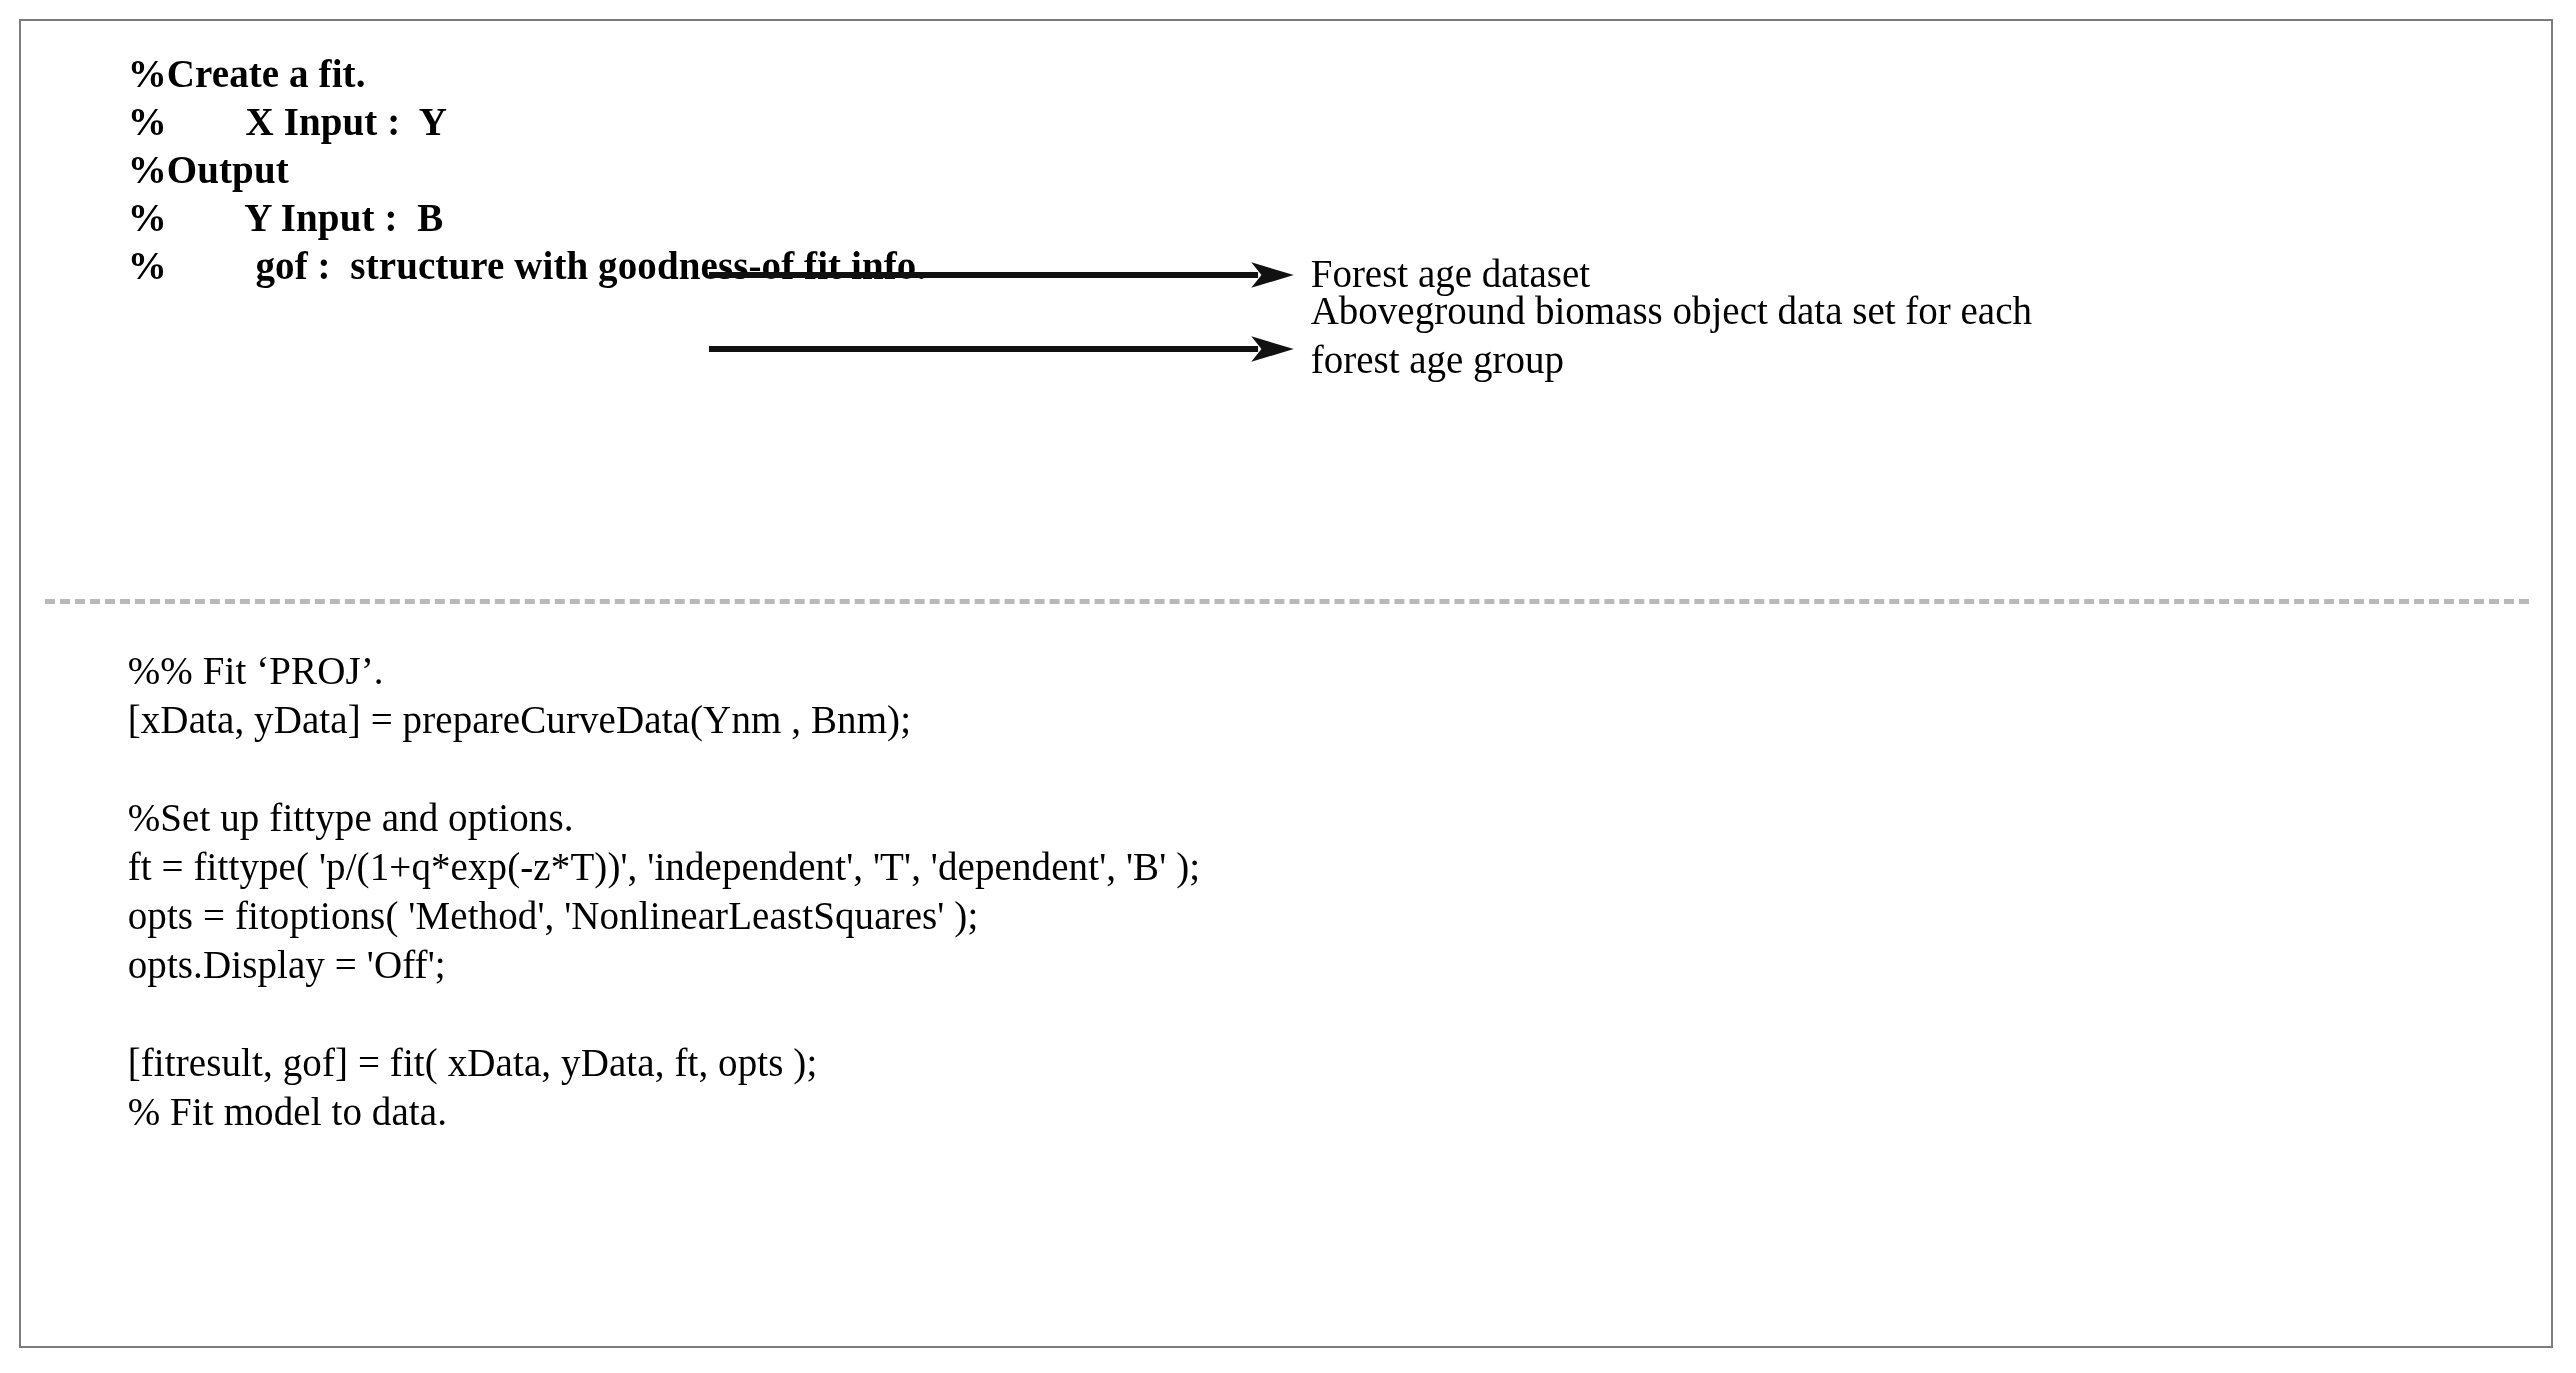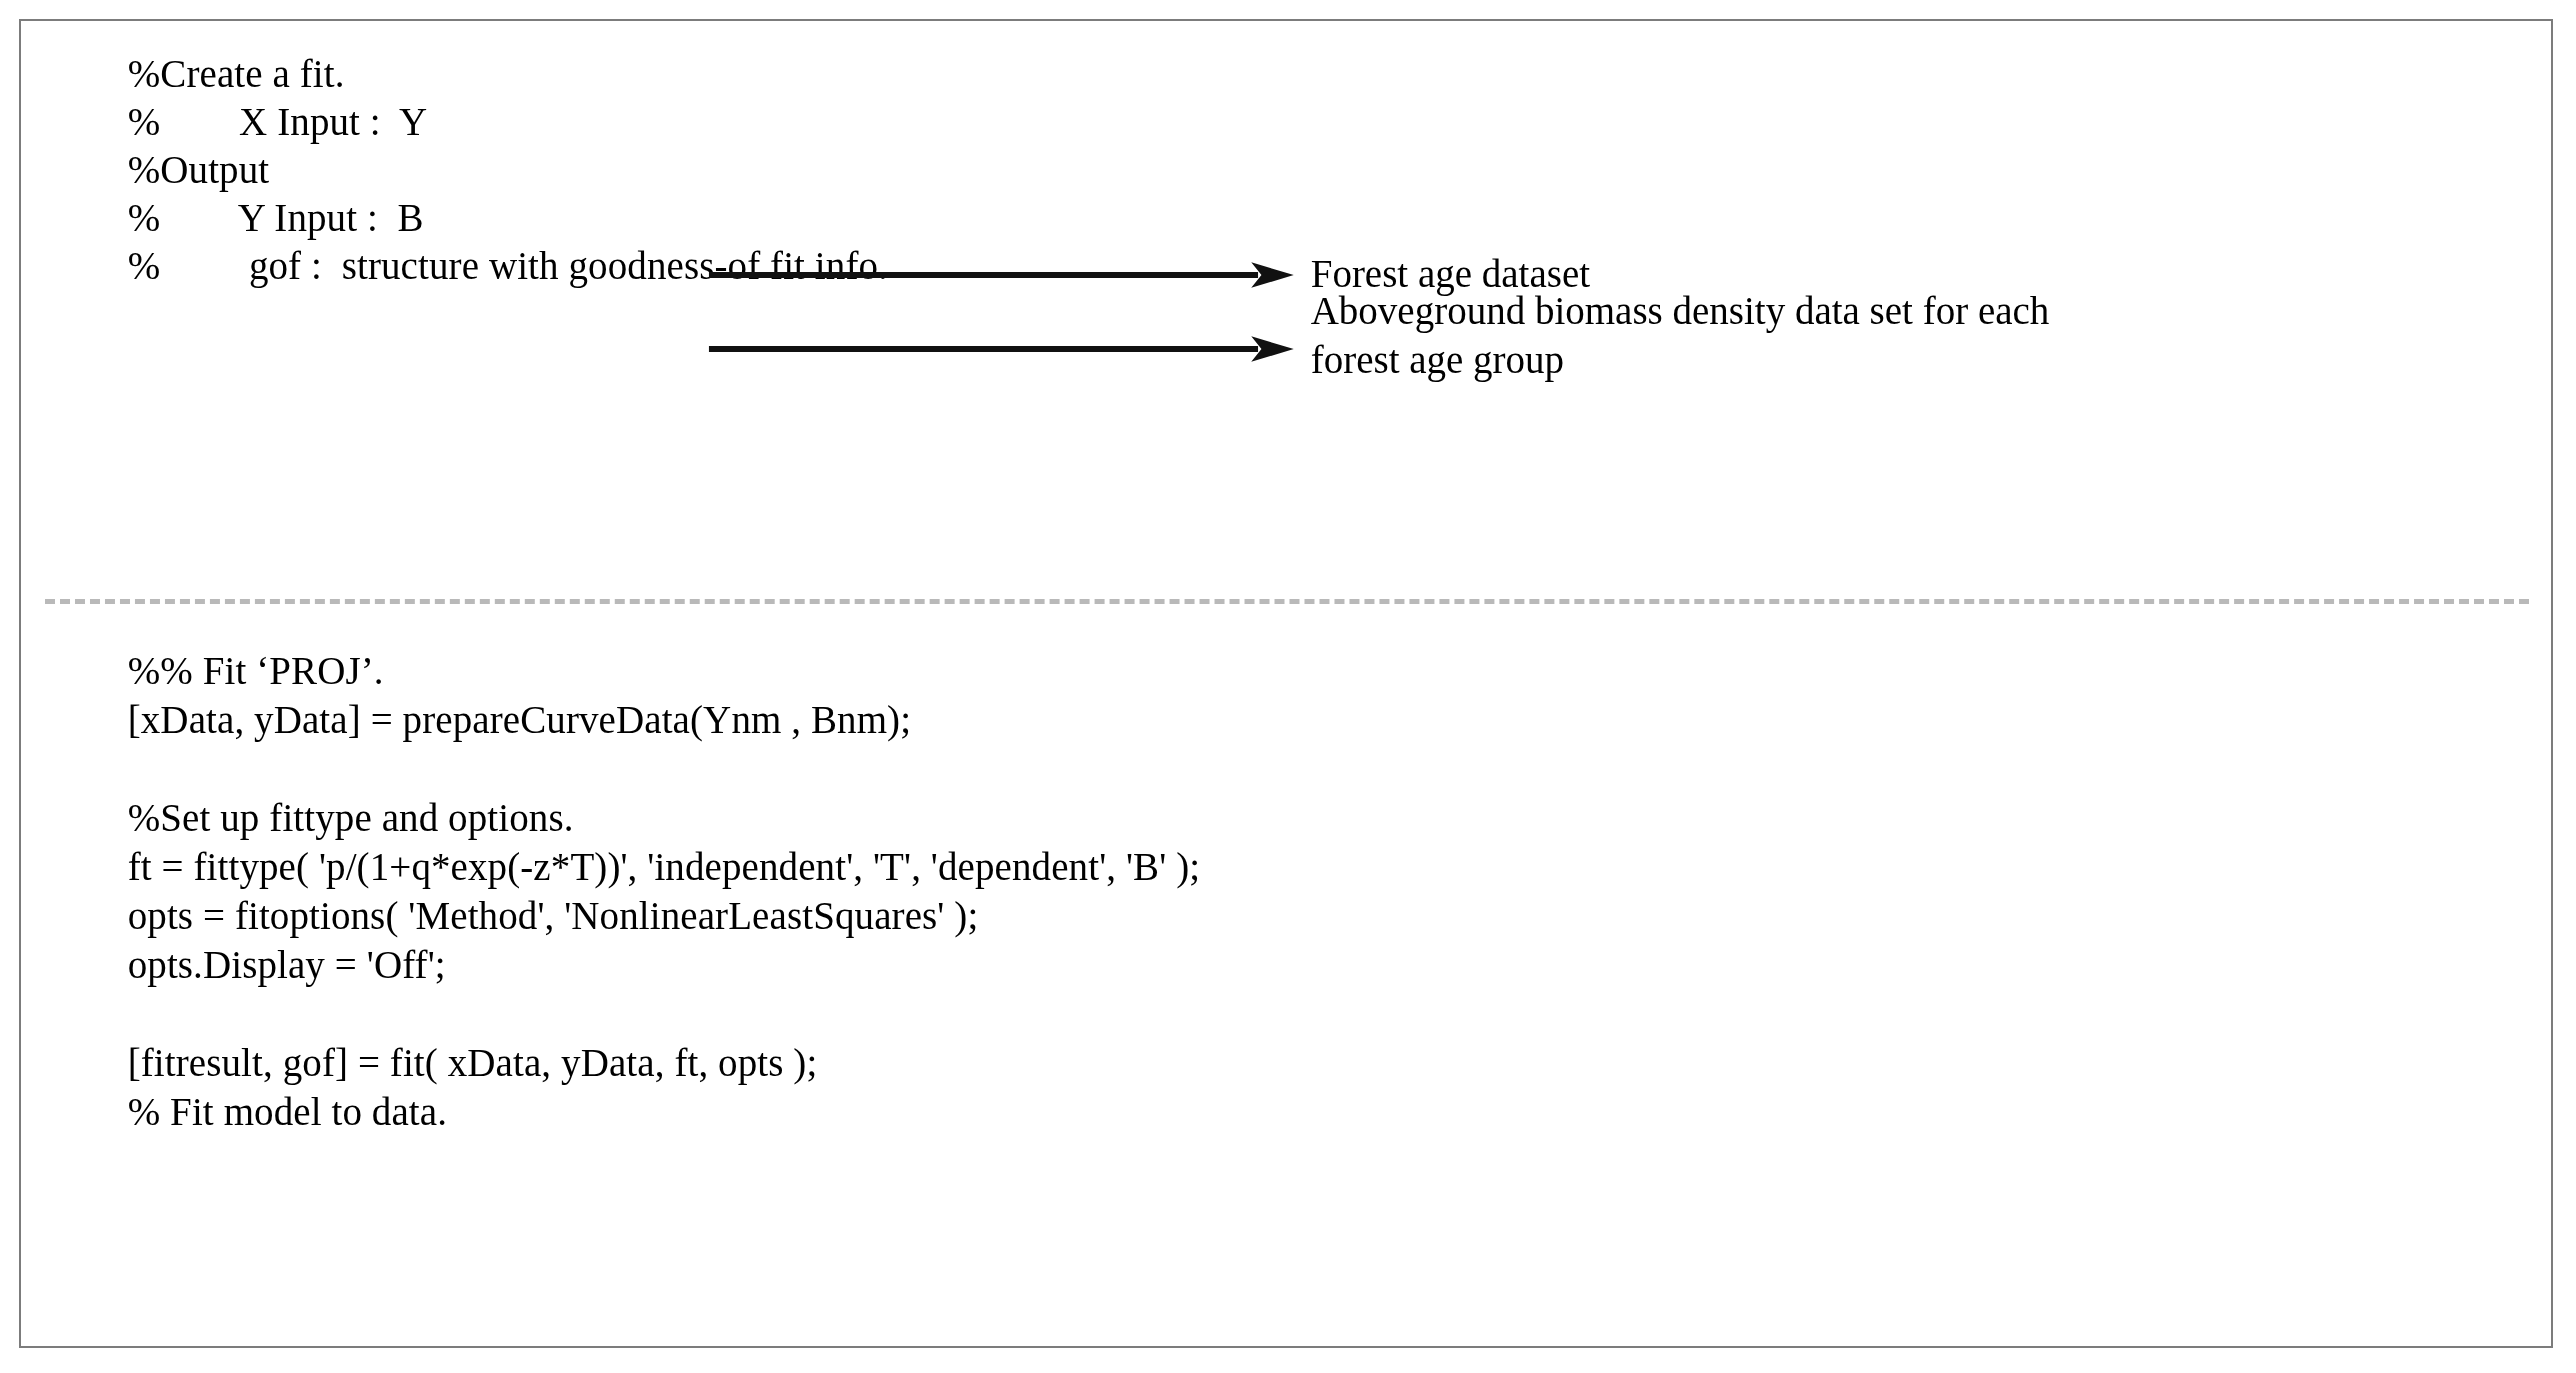--- a/index.html
+++ b/index.html
@@ -26,20 +26,21 @@
     box-sizing: border-box;
     background: #ffffff;
   }
 
   
   .header-block {
     position: absolute;
     left: 107px;
     top: 29px;
     width: 2331px;
+    font-weight: bold;
   }
 
   .code-line {
     position: relative;
     height: 48px;
     line-height: 48px;
     font-size: 39px;
     white-space: pre;
     letter-spacing: 0.1px;
   }
@@ -102,21 +103,21 @@
 
   <div class="annot-label" style="left:1290px; top:228px; width:1174px;">Forest age dataset</div>
 
   <div class="annot-arrow" style="left:686px; top:311px; width:587px;">
     <svg width="587" height="34" viewBox="0 0 690 40" xmlns="http://www.w3.org/2000/svg">
       <line x1="2" y1="20" x2="648" y2="20" stroke="#111111" stroke-width="7"></line>
       <polygon points="640,5 690,20 640,35 652,20" fill="#111111"></polygon>
     </svg>
   </div>
 
-  <div class="annot-label" style="left:1290px; top:265px; width:1191px;">Aboveground biomass density data set for each
+  <div class="annot-label" style="left:1290px; top:265px; width:1191px;">Aboveground biomass object data set for each
 forest age group</div>
 
   <div class="dashed-sep"></div>
 
   <div class="code-block">
     <div class="code-line">%% Fit ‘PROJ’.</div>
     <div class="code-line">[xData, yData] = prepareCurveData(Ynm , Bnm);</div>
 
     <div class="code-line blank"></div>
 

